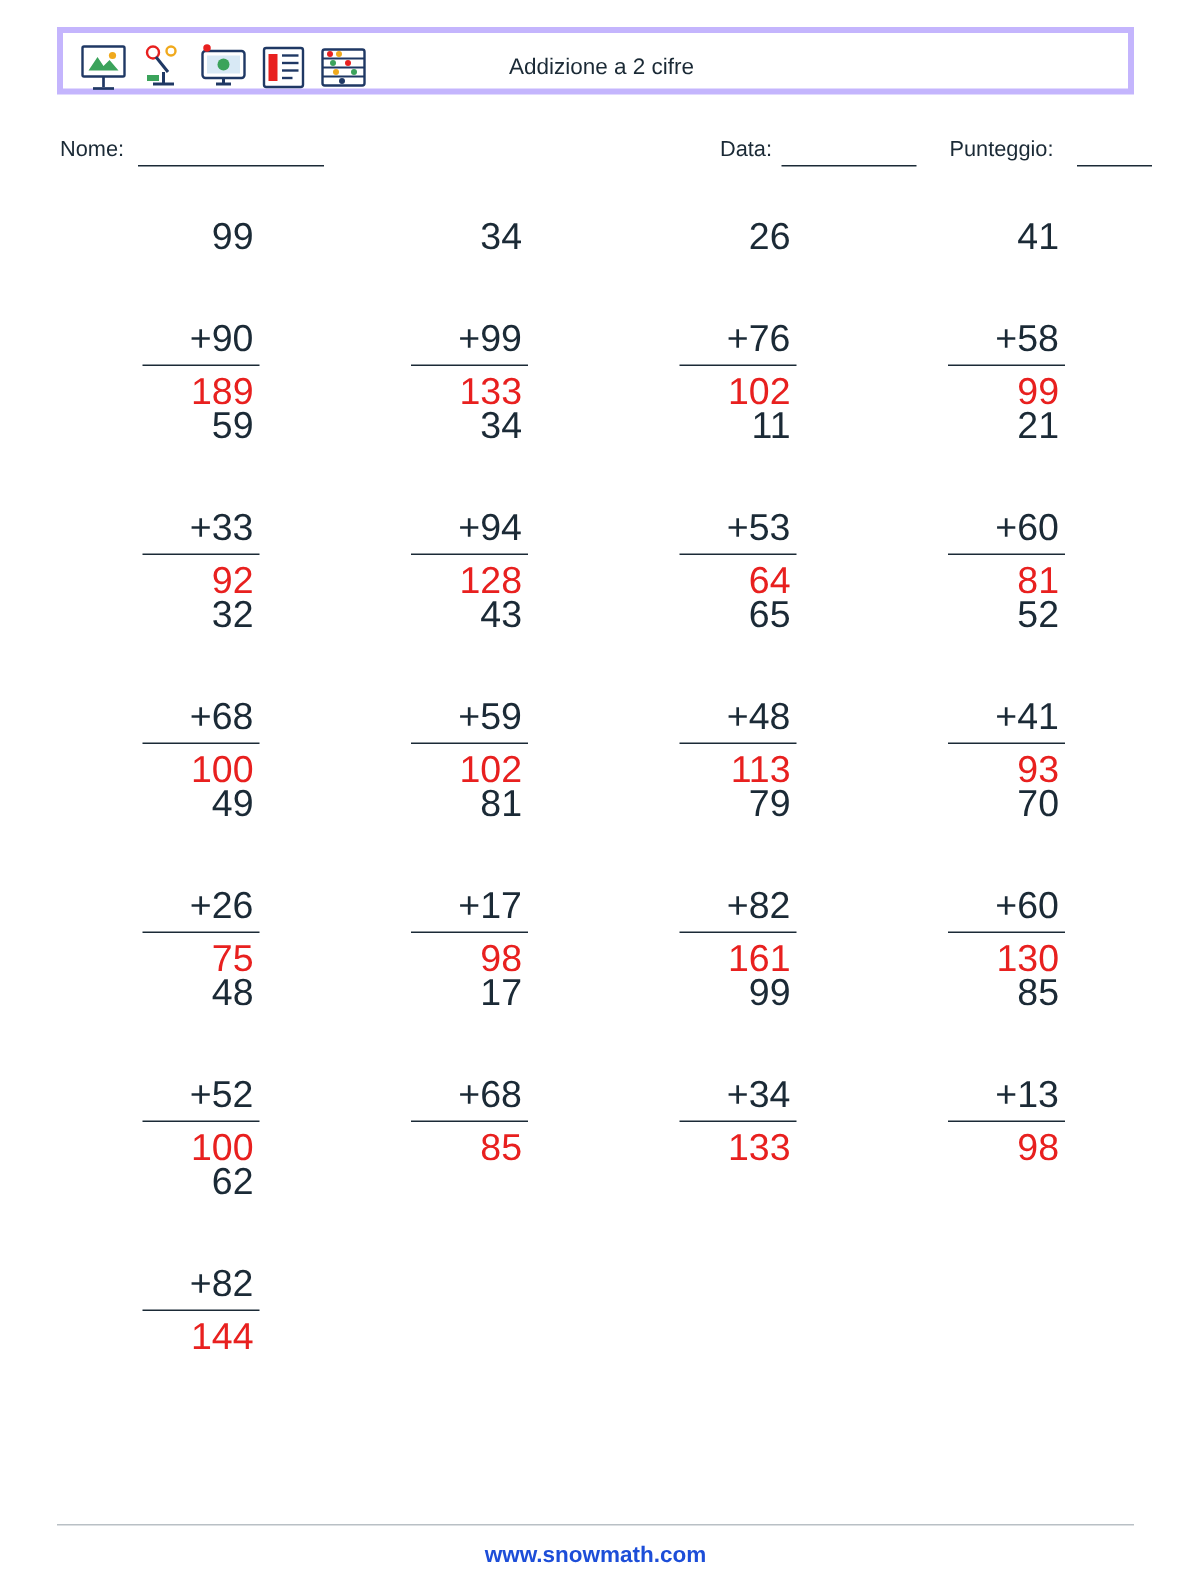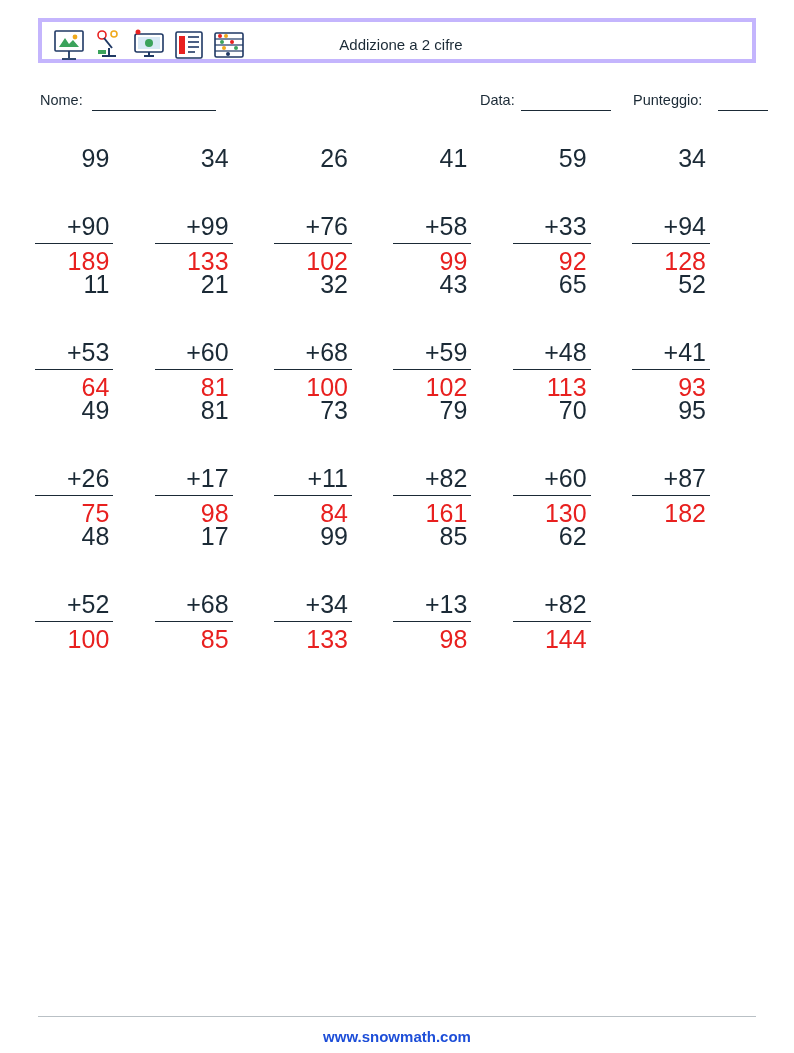--- a/index.html
+++ b/index.html
@@ -77,21 +77,21 @@
   #punteggio-label { left: 633px; top: 0; }
   #punteggio-rule { left: 718px; top: 18px; width: 50px; }
 
   
   .grid {
     position: absolute;
     left: 40px;
     top: 142px;
     width: 716px;
     display: grid;
-    grid-template-columns: repeat(6, 1fr);
+    grid-template-columns: repeat(4, 1fr);
     grid-auto-rows: 126px;
   }
   .problem {
     position: relative;
     width: 100%;
     height: 126px;
   }
   .prob-inner {
     position: absolute;
     right: 46px;
@@ -312,46 +312,32 @@
     <div class="problem">
         <div class="prob-inner">
       <span class="prob-top">81</span>
       <span class="prob-bottom">+17</span>
       <span class="prob-answer">98</span>
     </div>
       </div>
 
     <div class="problem">
         <div class="prob-inner">
-      <span class="prob-top">73</span>
-      <span class="prob-bottom">+11</span>
-      <span class="prob-answer">84</span>
-    </div>
-      </div>
-    <div class="problem">
-        <div class="prob-inner">
       <span class="prob-top">79</span>
       <span class="prob-bottom">+82</span>
       <span class="prob-answer">161</span>
     </div>
       </div>
     <div class="problem">
         <div class="prob-inner">
       <span class="prob-top">70</span>
       <span class="prob-bottom">+60</span>
       <span class="prob-answer">130</span>
     </div>
       </div>
-    <div class="problem">
-        <div class="prob-inner">
-      <span class="prob-top">95</span>
-      <span class="prob-bottom">+87</span>
-      <span class="prob-answer">182</span>
-    </div>
-      </div>
 
     <div class="problem">
         <div class="prob-inner">
       <span class="prob-top">48</span>
       <span class="prob-bottom">+52</span>
       <span class="prob-answer">100</span>
     </div>
       </div>
     <div class="problem">
         <div class="prob-inner">

